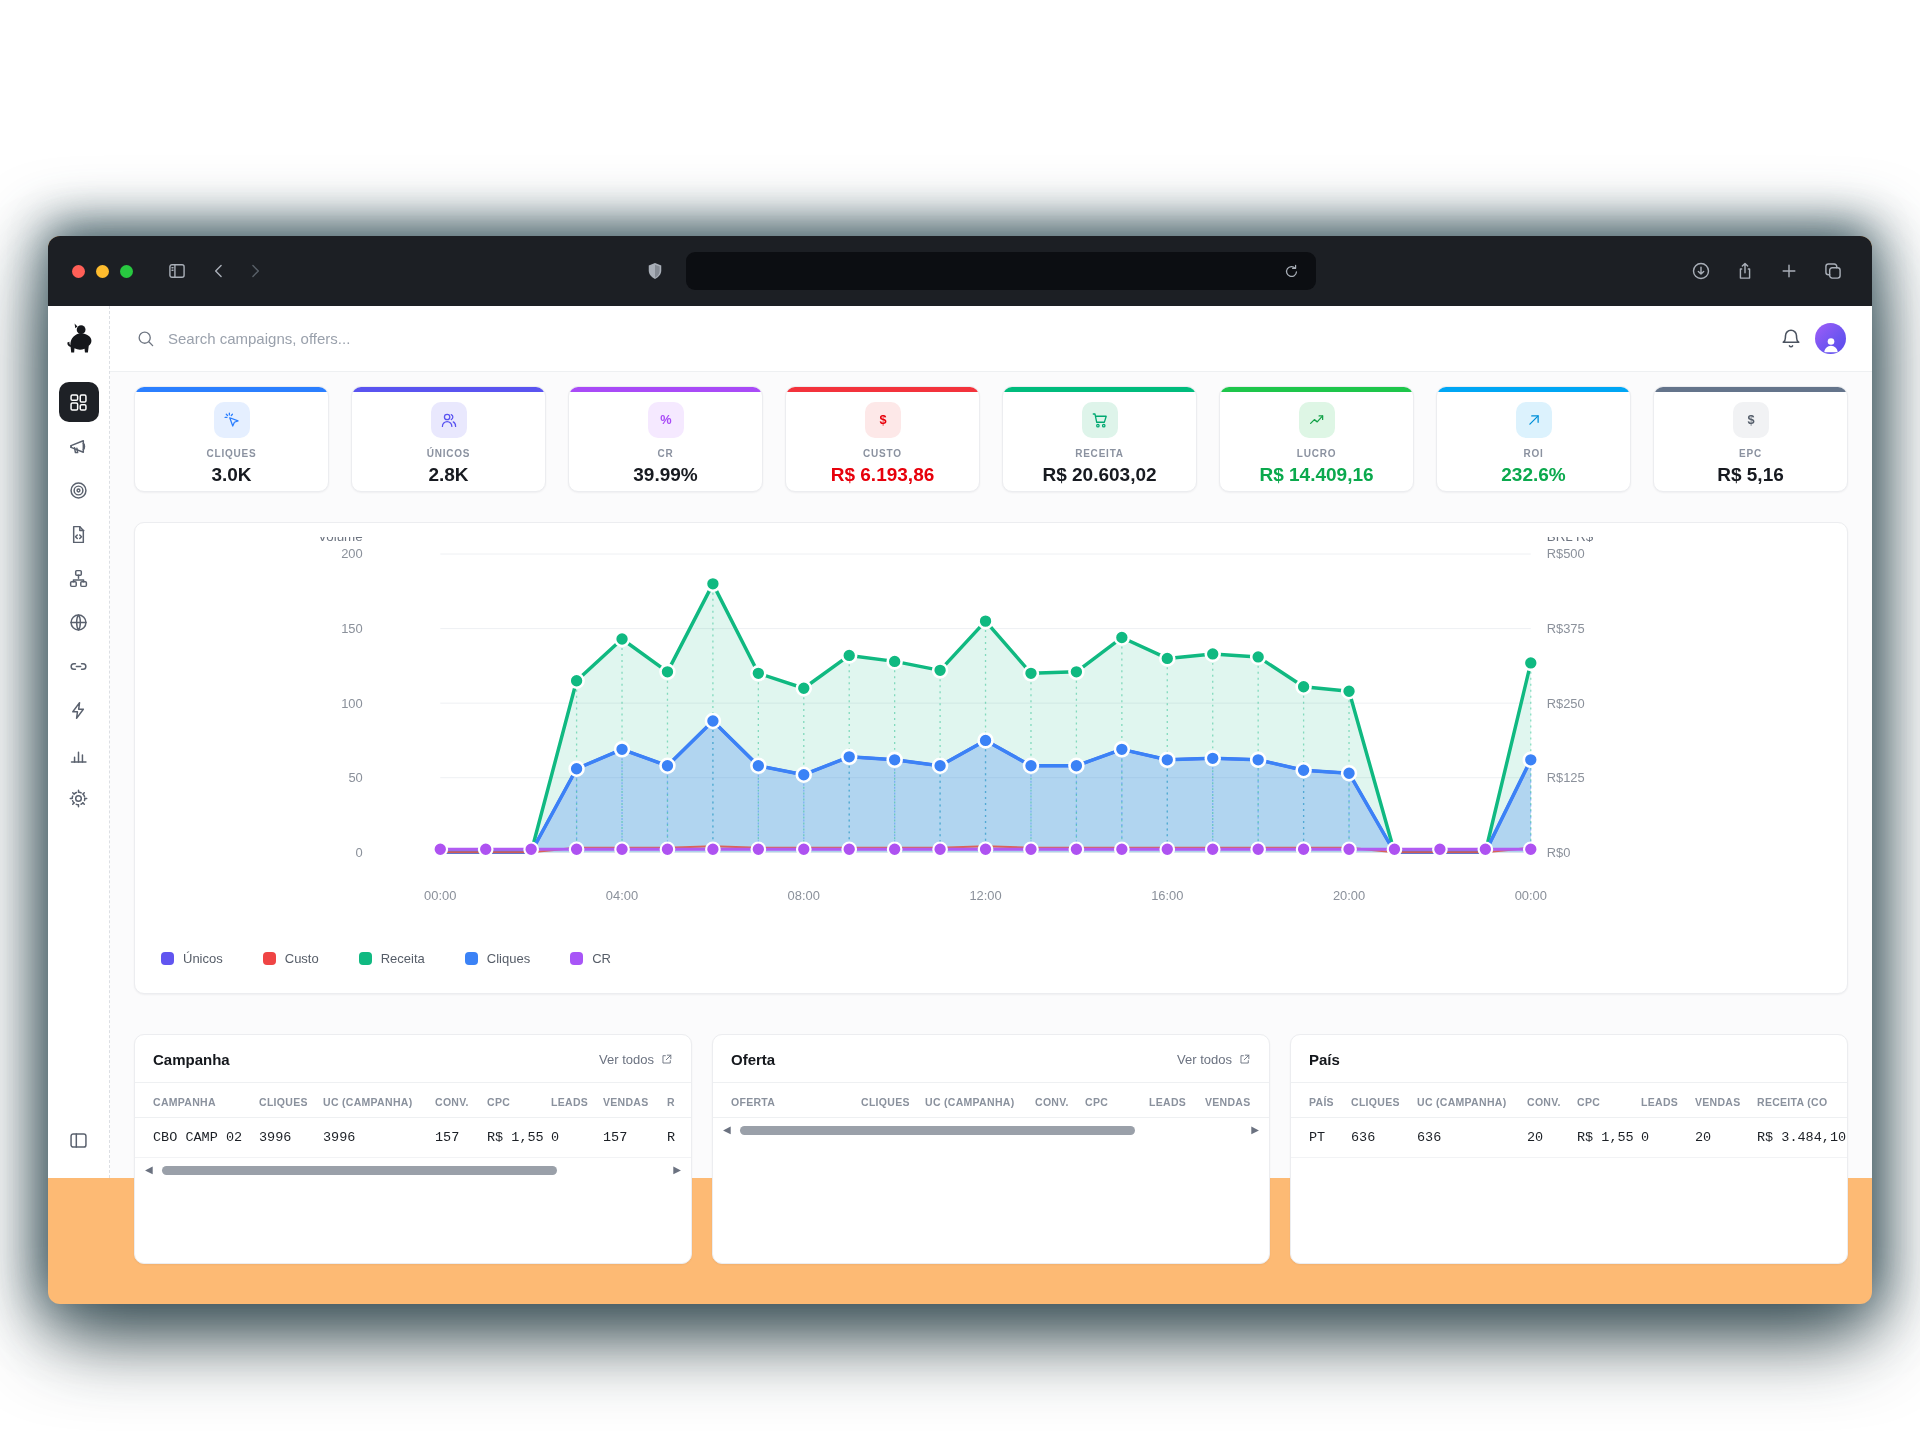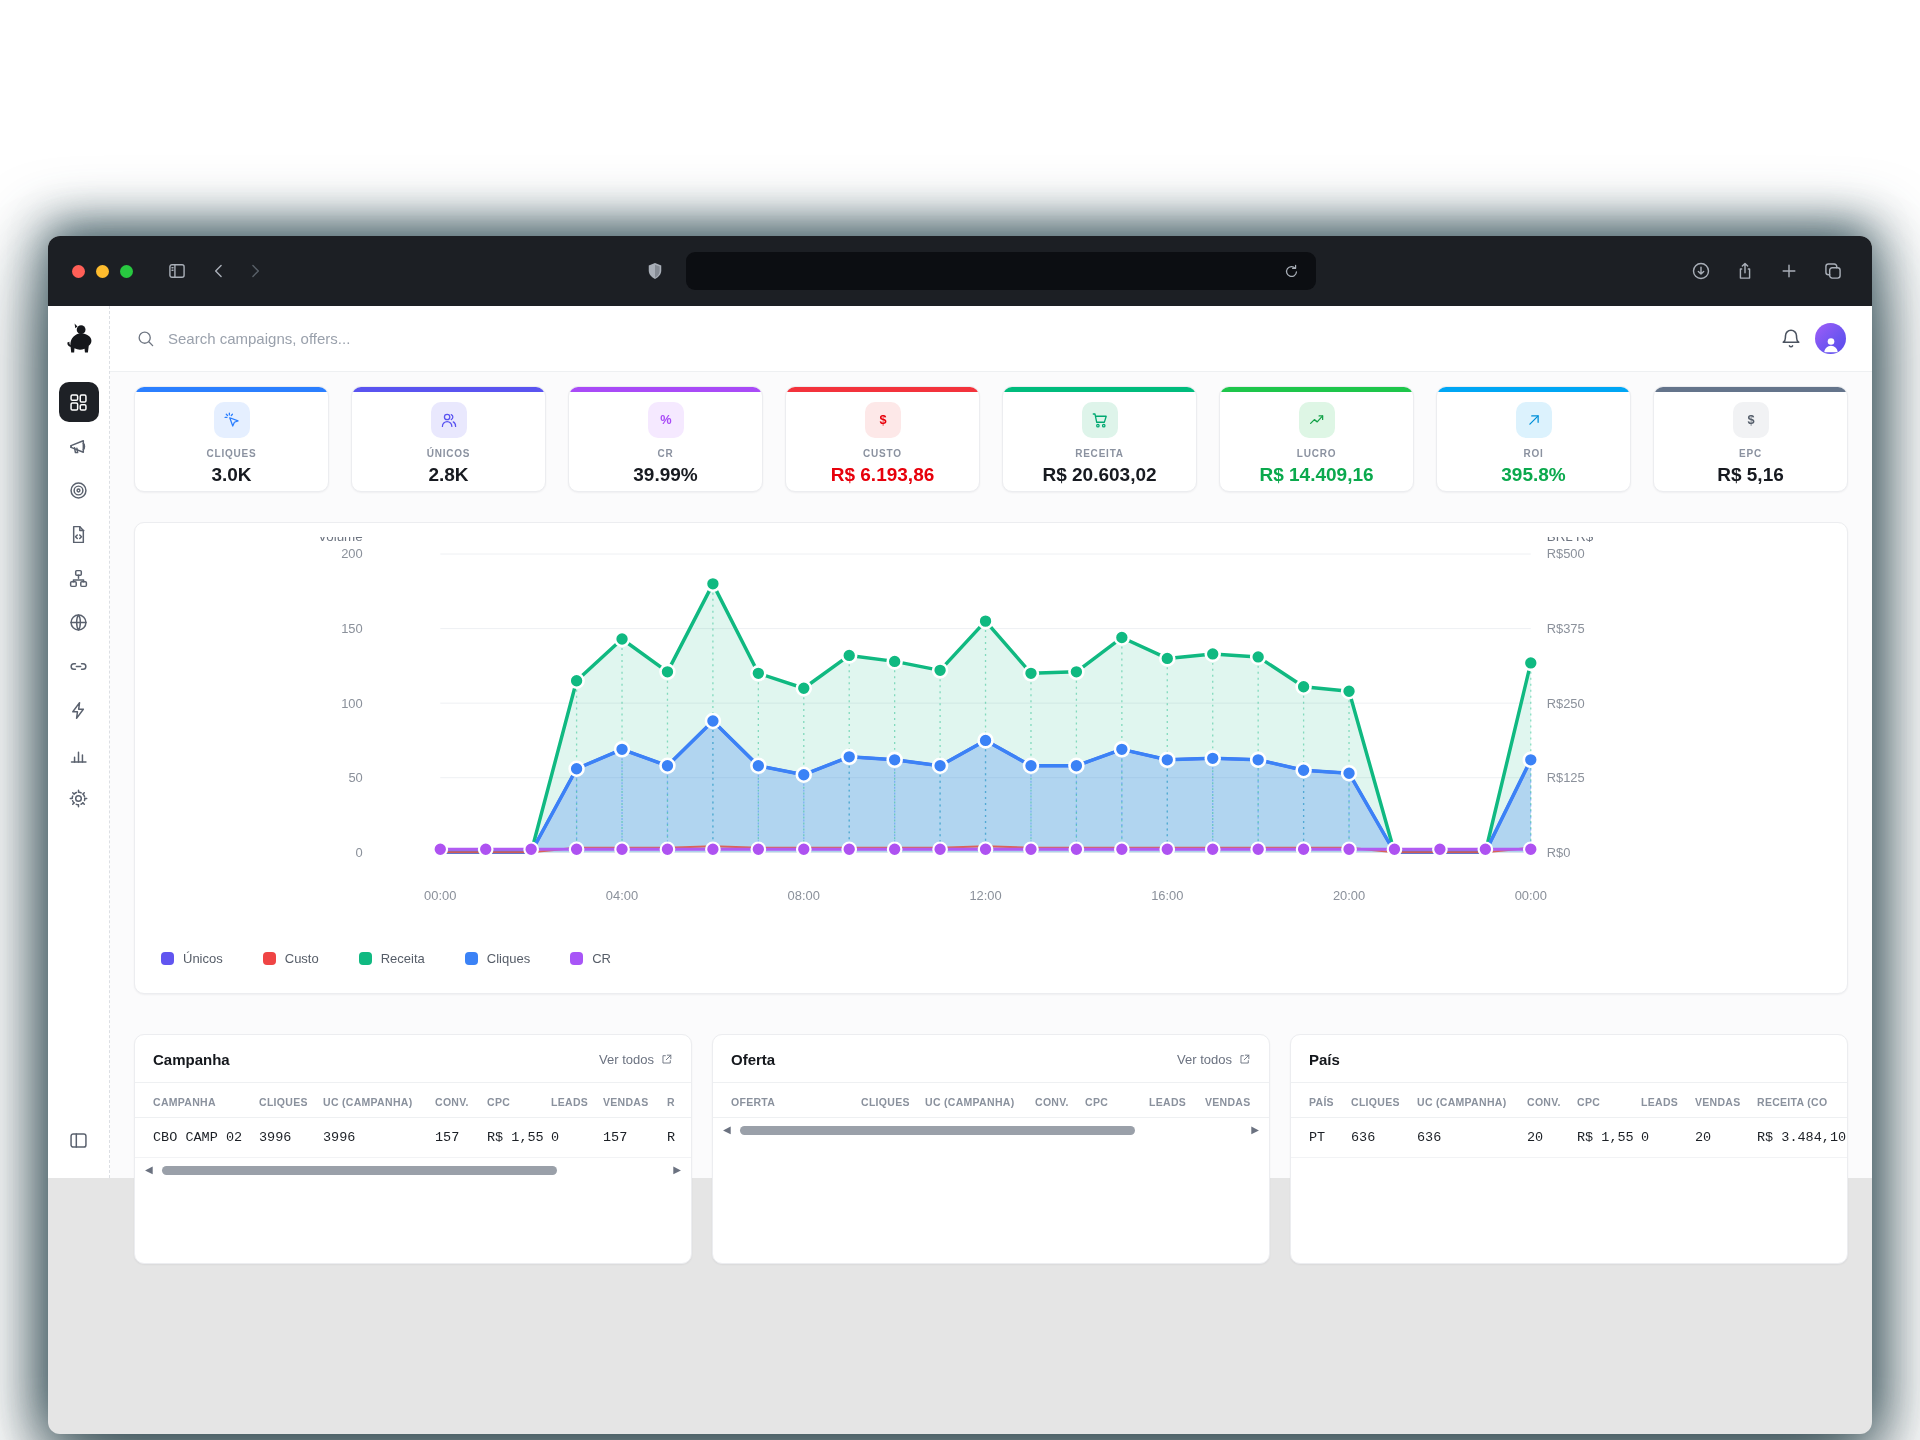--- a/index.html
+++ b/index.html
@@ -1,19 +1,19 @@
 <!DOCTYPE html>
 <html><head>
 <meta charset="utf-8">
 <style>
   * { box-sizing: border-box; margin: 0; padding: 0; }
   html,body { width:1920px; height:1440px; background:#ffffff; font-family:"Liberation Sans", sans-serif; overflow:hidden; }
 
-  .window { position:absolute; left:48px; top:236px; width:1824px; height:1198px;
-    background:#e5e5e5; border-radius:12px; overflow:hidden;
+  .window { position:absolute; left:48px; top:236px; width:1824px; height:1068px;
+    background:#fdba74; border-radius:12px; overflow:hidden;
     box-shadow: 0 0 55px 14px rgba(47,77,86,.55), 0 -14px 40px -8px rgba(45,75,85,.65), 0 38px 80px -6px rgba(18,38,44,.78); }
 
   
   .titlebar { height:70px; background:#1c1f24; display:flex; align-items:center; padding:0 24px; }
   .tl { width:13px; height:13px; border-radius:50%; margin-right:11px; }
   .chrome-btn { color:#a9afb8; display:flex; align-items:center; justify-content:center; width:30px; height:30px; }
   .chrome-btn svg { width:20px; height:20px; }
   .chrome-btn.dim { color:#596068; }
   .url-bar { width:630px; height:38px; background:#0c0e12; border-radius:9px; margin-left:16px;
     display:flex; align-items:center; justify-content:flex-end; padding:0 10px; }
@@ -328,21 +328,21 @@
             </div>
             <div class="kpi">
               <div class="accent" style="background:#00a6f4"></div>
               <div class="chip" style="background:#dcf2fd;color:#0090d9">
                 <svg class="sicon" viewBox="0 0 24 24" stroke-width="2">
                   <path d="M6.5 17.5l11-11"></path>
                   <path d="M9 6.5h8.5V15"></path>
                 </svg>
               </div>
               <div class="lbl">ROI</div>
-              <div class="val" style="color:#0ba94d">395.8%</div>
+              <div class="val" style="color:#0ba94d">232.6%</div>
             </div>
             <div class="kpi">
               <div class="accent" style="background:#64748b"></div>
               <div class="chip" style="background:#f1f2f4;color:#555e6b">
                 <svg viewBox="0 0 24 24">
                   <text x="12" y="17.5" text-anchor="middle" font-size="17" font-weight="bold" fill="currentColor">$</text>
                 </svg>
               </div>
               <div class="lbl">EPC</div>
               <div class="val" style="color:#171a20">R$ 5,16</div>

